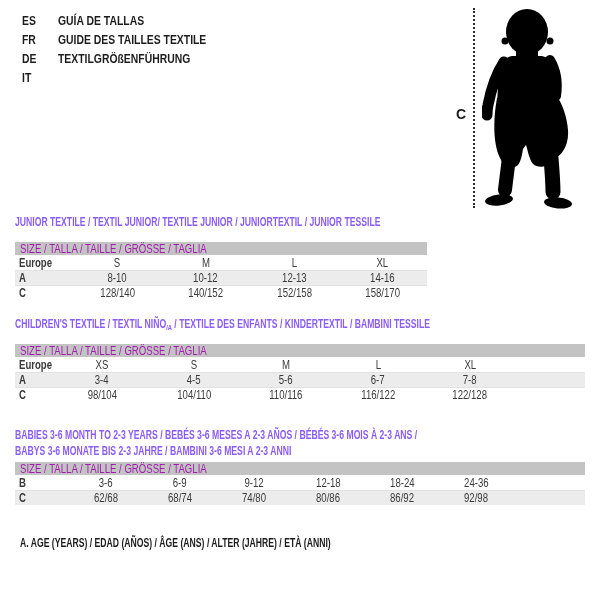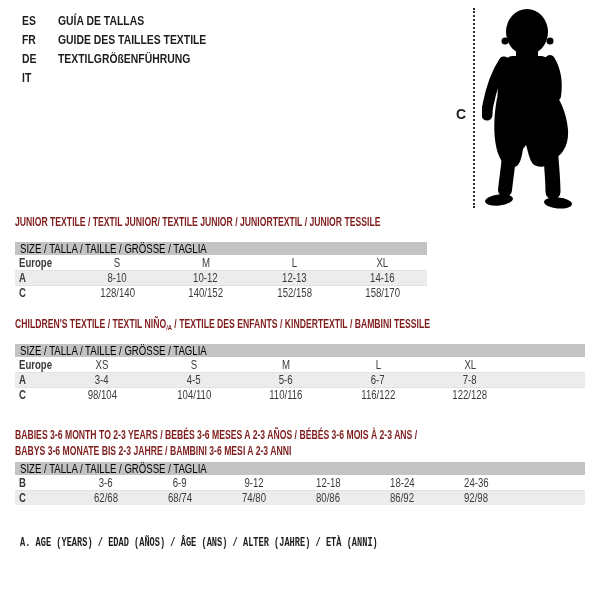--- a/index.html
+++ b/index.html
@@ -24,42 +24,42 @@
   
   .measure-line { position:absolute; left:473px; top:8px; height:200px; width:0; border-left:2px dotted #2b2b2b; }
   .measure-label { position:absolute; left:456px; top:106px; font-weight:700; font-size:14px; }
   .baby { position:absolute; left:482px; top:8px; }
 
   
   .tblsec { position:absolute; }
   .sec-junior   { left:15px; top:216px; width:412px; }
   .sec-children { left:15px; top:318px; width:570px; }
   .sec-babies   { left:15px; top:427px; width:570px; }
-  .tbl-title { font-weight:700; font-size:12px; line-height:13px; color:#7f1d1d; }
+  .tbl-title { font-weight:700; font-size:12px; line-height:13px; color:#8b5cf6; }
   .sec-junior   .tbl-title { margin-bottom:13px; }
   .sec-children .tbl-title { margin-bottom:12px; }
   .sec-babies   .tbl-title { line-height:16px; margin-bottom:3px; }
   .sub { font-size:8px; position:relative; top:2px; }
   .size-bar {
     height:13px; background:var(--header-bar); display:flex; align-items:center;
-    padding-left:5px; font-size:12px; color:#000000; box-sizing:border-box;
+    padding-left:5px; font-size:12px; color:#a21caf; box-sizing:border-box;
   }
   .trow { display:grid; height:15px; align-items:center; box-sizing:border-box; }
   .trow + .trow { border-top:1px solid #e2e2e2; }
   .trow.shaded { background:var(--shaded-row); }
   .sec-junior   .trow { grid-template-columns:58px repeat(4, 1fr); }
   .sec-children .trow { grid-template-columns:41px repeat(5, 92px) 1fr; }
   .sec-babies   .trow { grid-template-columns:54px repeat(6, 74px) 1fr; }
   .tcell { text-align:center; font-size:12px; color:var(--table-text); line-height:14px; }
   .tcell.rlabel { text-align:left; padding-left:4px;font-weight:bold; }
   .tcell .cond { transform-origin:50% 50%; }
   .tcell.rlabel .cond { transform-origin:0 50%; }
 
   
-  .legend { position:absolute; left:20px; top:536px;font-family:Liberation Mono, monospace; }
+  .legend { position:absolute; left:20px; top:536px; }
   .legend-line { display:block; height:17.5px; font-weight:700; font-size:12px; }
 </style>
 </head>
 <body>
 
 <div class="lang">
   <div class="lang-row">
     <span class="lang-code"><span class="cond">ES</span></span>
     <span><span class="cond">GUÍA DE TALLAS</span></span>
   </div>

